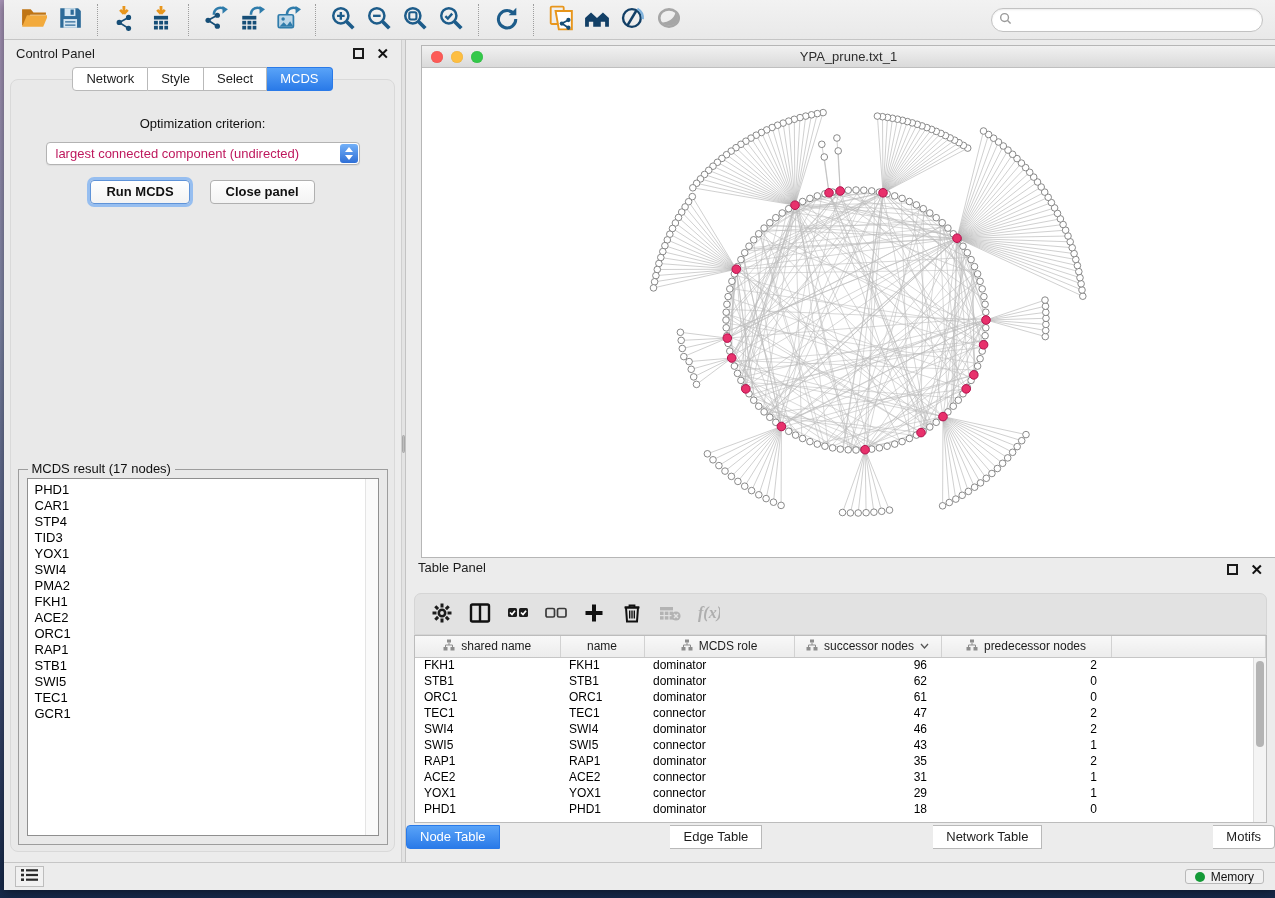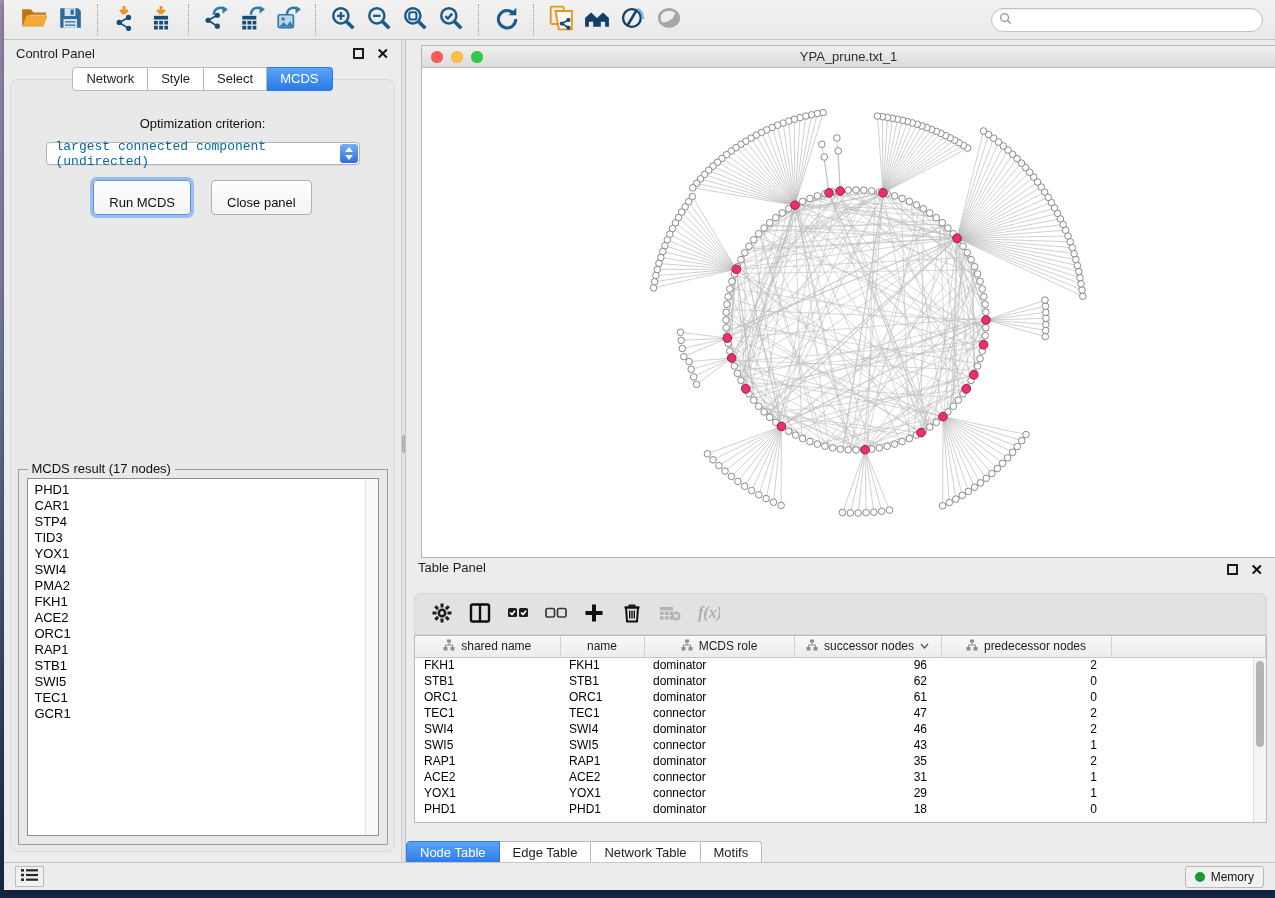--- a/index.html
+++ b/index.html
@@ -41,32 +41,31 @@
   .seg:first-child { border-left:1px solid #b9b9b9; border-radius:4px 0 0 4px; }
   .seg:last-child { border-radius:0 4px 4px 0; }
   .seg.active { background:linear-gradient(#59a3f8,#2a7ae8); color:#fff; border-color:#2a7ae8; }
   .cp-panel {
     flex:1; margin:-12px 6px 6px; padding-top:24px; background:#e9e9e9;
     border:1px solid #d9d9d9; border-radius:8px; display:flex; flex-direction:column; align-items:center;
   }
   .opt-label { font-size:13px; color:#111; margin-top:12px; }
   .mac-select {
     margin-top:11px; width:314px; height:23px; background:#fff; border:1px solid #b3b3b3;
-    border-radius:4px; position:relative; display:flex; align-items:center; font-size:13px; padding-left:9px; color:#0369a1;
+    border-radius:4px; position:relative; display:flex; align-items:center; font-size:13px; padding-left:9px; color:#be185d;
     box-shadow:0 1px 1px rgba(0,0,0,.06);
-    font-family:Liberation Mono, monospace;
   }
   .stepper {
     position:absolute; right:1px; top:1px; bottom:1px; width:18px; border-radius:3px;
     background:linear-gradient(#72b0f8,#2f6fd6); display:flex; flex-direction:column; align-items:center; justify-content:center; gap:3px;
   }
   .tri-up { width:0;height:0;border-left:4px solid transparent;border-right:4px solid transparent;border-bottom:5px solid #fff; }
   .tri-dn { width:0;height:0;border-left:4px solid transparent;border-right:4px solid transparent;border-top:5px solid #fff; }
   .btn-row { margin-top:15px; display:flex; gap:20px; }
-  .mac-btn { font-size:13px; color:#111; padding:14px 15px 4px; background:linear-gradient(#ffffff,#f3f3f3); border:1px solid #b0b0b0; border-radius:4px; }
+  .mac-btn { font-size:13px; color:#111; padding:3px 15px 4px; background:linear-gradient(#ffffff,#f3f3f3); border:1px solid #b0b0b0; border-radius:4px;font-weight:bold; }
   .mac-btn.focus { box-shadow:0 0 0 3px rgba(106,168,244,.65); border-color:#5f93d8; }
   .fieldset { margin-top:auto; width:370px; height:376px; flex:0 0 376px; border:1px solid #9d9d9d; position:relative; margin-bottom:6px; }
   .legend { position:absolute; top:-9px; left:9px; background:#e9e9e9; padding:0 4px; font-size:13px; color:#111; }
   .listbox { position:absolute; inset:8px; background:#fff; border:1px solid #8f8f8f; font-size:13px; padding:3px 0 0 7px; overflow:hidden; }
   .listbox .track { position:absolute; right:0; top:0; bottom:0; width:13px; background:#fafafa; border-left:1px solid #e4e4e4; }
   .list-item { line-height:16px; color:#000; }
   
   .splitter { width:5px; flex:0 0 5px; background:#e3e3e3; border-left:1px solid #cfcfcf; border-right:1px solid #c3c3c3; position:relative; }
   .splitter::after { content:""; position:absolute; top:395px; left:0; right:0; height:16px; background:#bdbdbd; border:1px solid #a8a8a8; border-radius:2px; }
   
@@ -91,25 +90,25 @@
   .tp-tb-btn svg { width:24px; height:24px; }
   .table-wrap { margin:0 8px; background:#fff; border:1px solid #bcbcbc; position:relative; height:188px; flex:0 0 188px; overflow:hidden; }
   table { border-collapse:collapse; table-layout:fixed; width:100%; font-size:12px; }
   th { height:21px; font-weight:normal; color:#1c1c1c; background:linear-gradient(#f8f8f8,#ececec);
        border-right:1px solid #d2d2d2; border-bottom:1px solid #c6c6c6; padding:0 4px; white-space:nowrap; overflow:hidden; }
   th .hwrap { display:flex; align-items:center; justify-content:center; gap:6px; }
   td { height:16px; padding:0 9px; white-space:nowrap; overflow:hidden; color:#000; }
   td.num { text-align:right; padding-right:14px; }
   .vscroll { position:absolute; right:0; top:22px; bottom:0; width:13px; background:#f4f4f4; border-left:1px solid #dedede; }
   .vthumb { position:absolute; top:3px; left:2px; width:8px; height:86px; background:#b4b4b4; border-radius:5px; }
-  .tp-tabs { display:flex; justify-content:flex-start; margin-top:18px; }
+  .tp-tabs { display:flex; justify-content:space-between; margin-top:2px; }
   
   .statusbar { height:28px; flex:0 0 28px; border-top:1px solid #c6c6c6; background:#ececec; display:flex; align-items:center; padding:0 11px; }
   .list-btn { width:29px; height:21px; border:1px solid #bdbdbd; background:#f1f1f1; display:flex; align-items:center; justify-content:center; padding:0; }
-  .memory-btn { margin-left:auto; height:22px; border:1px solid #b9b9b9; background:#f1f1f1; border-radius:3px; display:flex; align-items:center; gap:6px; padding:0 9px; font-size:12px; color:#111; }
+  .memory-btn { margin-left:auto; height:15px; border:1px solid #b9b9b9; background:#f1f1f1; border-radius:3px; display:flex; align-items:center; gap:6px; padding:0 9px; font-size:12px; color:#111; }
   .mem-dot { width:10px; height:10px; border-radius:50%; background:#149a37; }
   .tree-ic { display:inline-flex; }
 </style>
 </head>
 <body>
 
 <div id="app">
 
   <div class="toolbar" id="main-toolbar">
     <button class="tb-btn">

